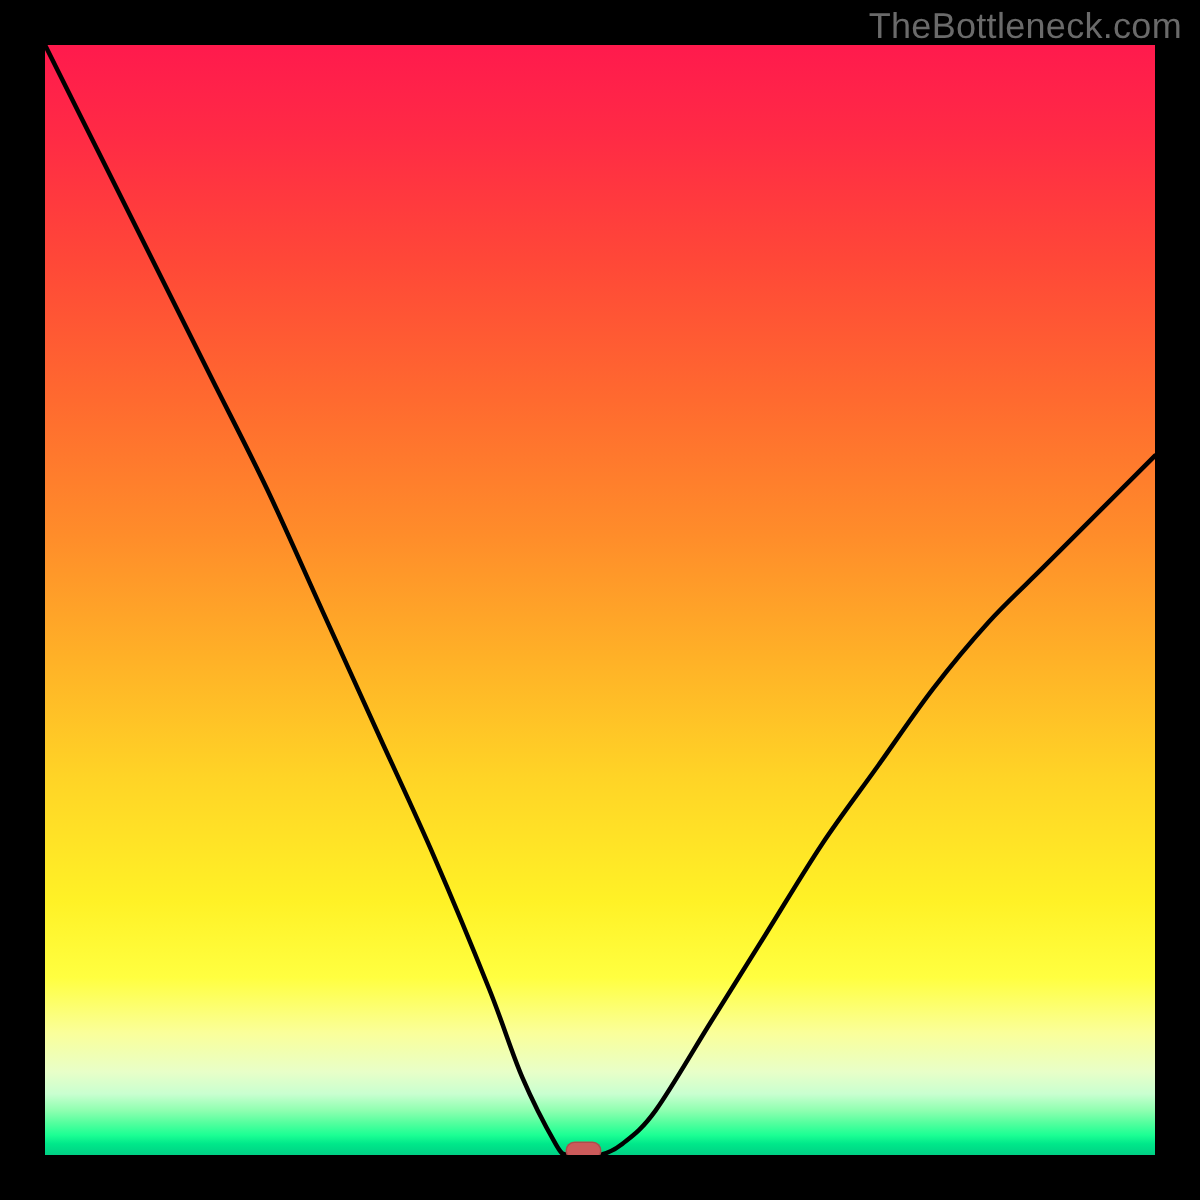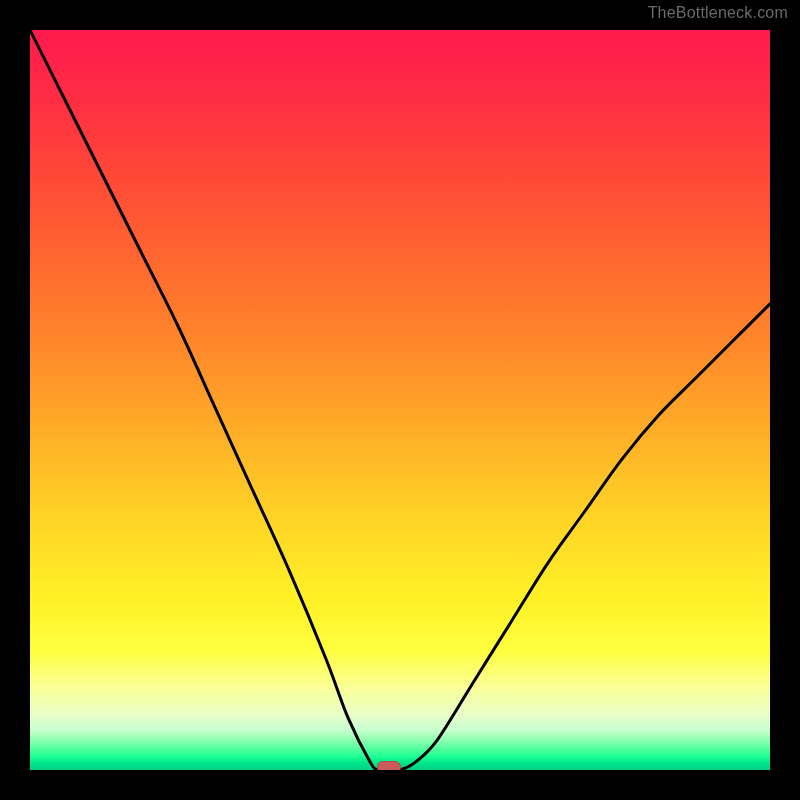--- a/index.html
+++ b/index.html
@@ -9,21 +9,21 @@
     height: 800px;
     background: #000;
     overflow: hidden;
     font-family: Arial, Helvetica, sans-serif;
   }
   .watermark {
     position: absolute;
     top: 4px;
     right: 12px;
     color: #6a6a6a;
-    font-size: 16px;
+    font-size: 24px;
     font-weight: 400;
     letter-spacing: 0.2px;
     z-index: 10;
   }
   .plot-area {
     position: absolute;
     left: 30px;
     top: 30px;
     width: 740px;
     height: 740px;

